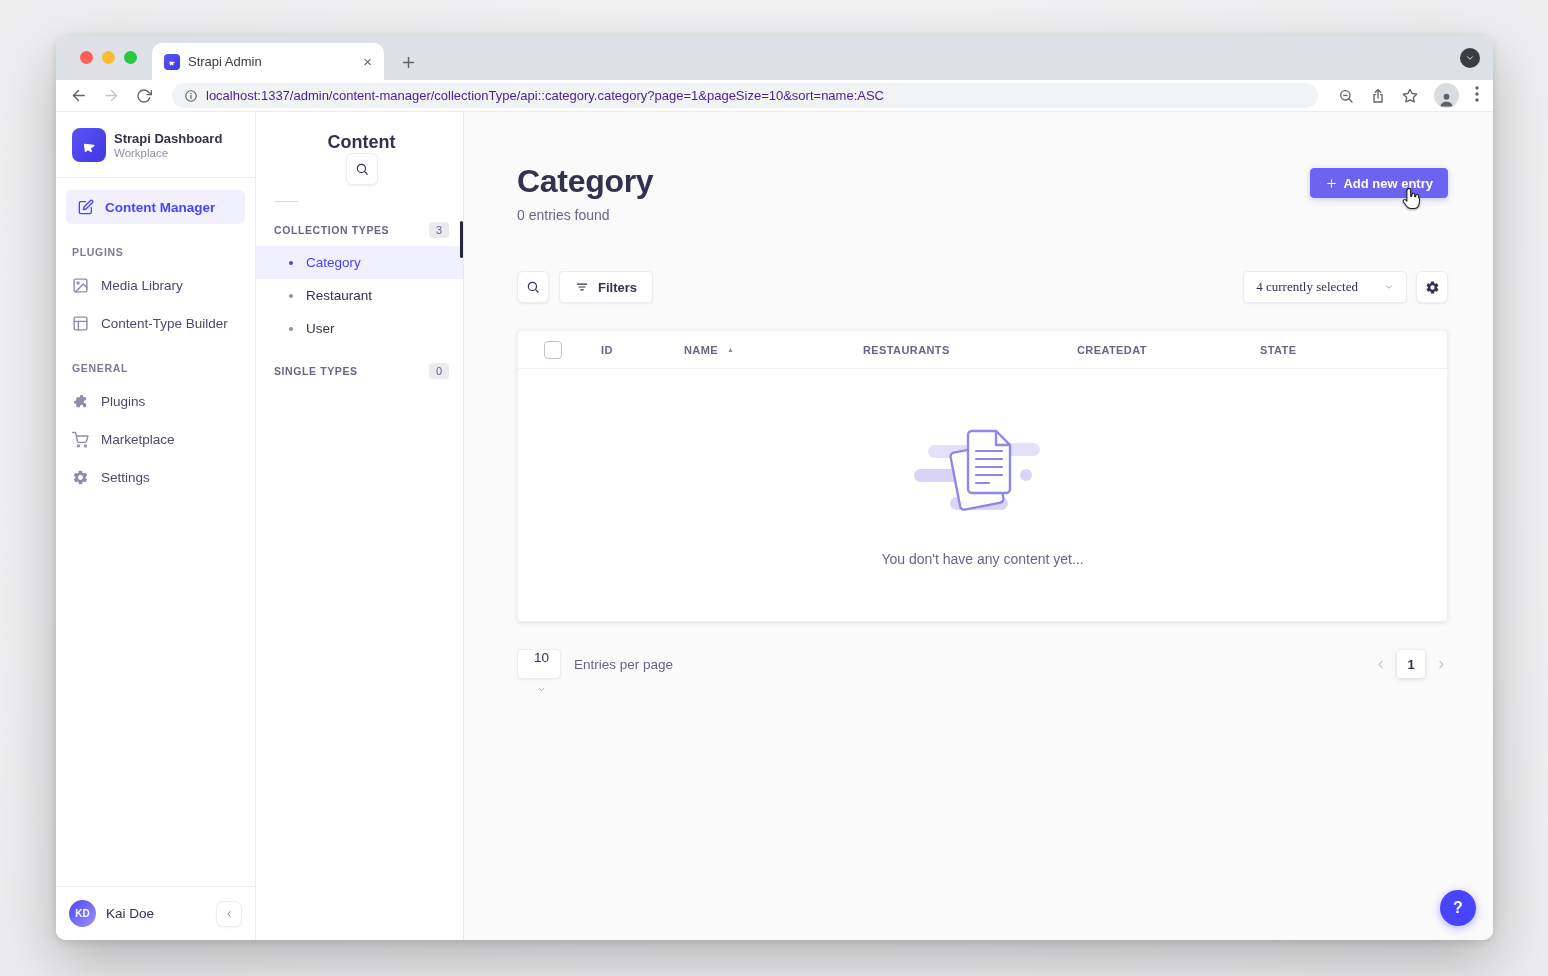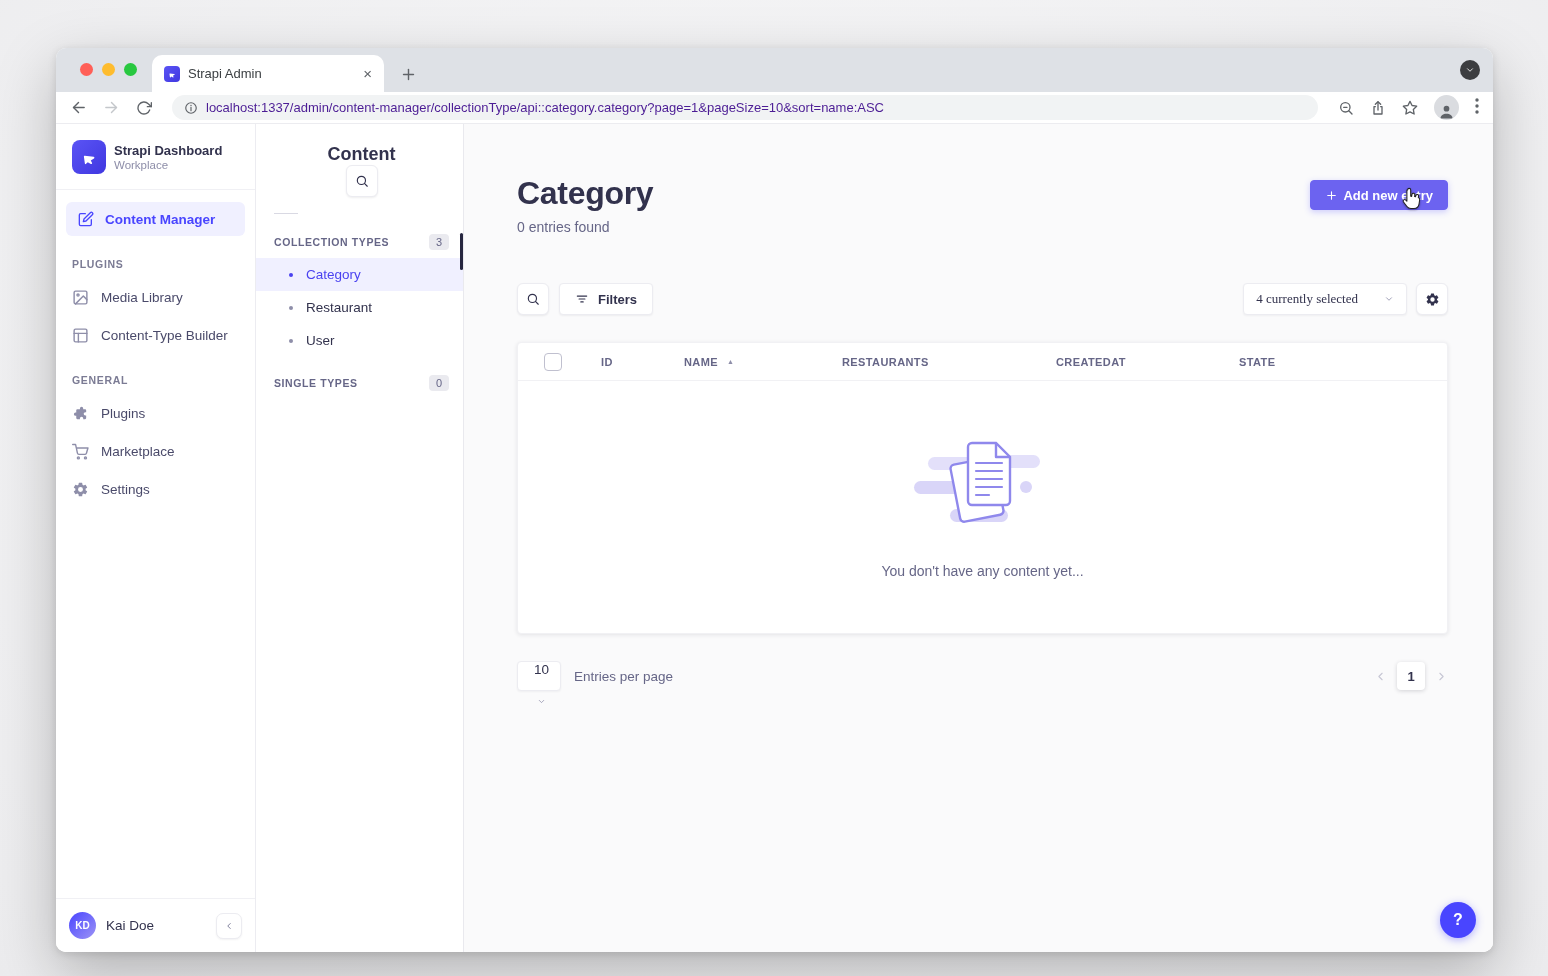--- a/index.html
+++ b/index.html
@@ -5,21 +5,21 @@
   * { margin:0; padding:0; box-sizing:border-box; }
   html,body { width:1548px; height:976px; }
   body {
     font-family:"Liberation Sans", sans-serif;
     background: radial-gradient(ellipse at 50% 40%, #f8f8f9 0%, #ececee 100%);
     position:relative; overflow:hidden;
     -webkit-font-smoothing:antialiased;
   }
   .ic { stroke:currentColor; fill:none; stroke-width:2; stroke-linecap:round; stroke-linejoin:round; display:block; }
   .window {
-    position:absolute; left:56px; top:48px; width:1437px; height:904px;
+    position:absolute; left:56px; top:36px; width:1437px; height:904px;
     border-radius:10px; overflow:hidden; background:#fff;
     box-shadow:0 22px 60px rgba(0,0,0,.25), 0 2px 8px rgba(0,0,0,.12);
     display:flex; flex-direction:column;
   }
   
   .tabbar { flex:0 0 44px; background:#dee1e6; position:relative; display:flex; align-items:flex-end; }
   .traffic { position:absolute; left:24px; top:15px; display:flex; gap:9px; }
   .light { width:13px; height:13px; border-radius:50%; }
   .light.red { background:#ff5f57; } .light.yellow { background:#febc2e; } .light.green { background:#28c840; }
   .tab { margin-left:96px; width:232px; height:37px; background:#fff; border-radius:10px 10px 0 0;
@@ -95,21 +95,21 @@
   .select { height:32px; background:#fff; border:1px solid #ececf1; border-radius:4px; display:flex;
             align-items:center; padding:11px 12px; font-size:13px; color:#32324d; gap:26px;
             box-shadow:0 1px 2px rgba(33,33,52,.05); cursor:pointer;font-family:Liberation Serif, serif; }
   .caret { color:#8e8ea9; }
   .table-card { margin-top:27px; height:292px; background:#fff; border:1px solid #f1f1f4; border-radius:4px;
                 box-shadow:0 1px 4px rgba(33,33,52,.1); display:flex; flex-direction:column; }
   .thead { flex:0 0 38px; display:flex; align-items:center; padding-left:26px; border-bottom:1px solid #f1f1f4; }
   .checkbox { width:18px; height:18px; border:1px solid #c0c0cf; border-radius:4px; background:#fff; cursor:pointer; }
   .th { font-size:11px; font-weight:700; letter-spacing:.4px; color:#666687; display:flex; align-items:center; }
   .th-id { margin-left:39px; width:83px; }
-  .th-name { width:158px; gap:9px; }
+  .th-name { width:179px; gap:9px; }
   .th-rest { width:214px; } .th-created { width:183px; } .th-state { flex:1; }
   .sort-arrow { font-size:7px; color:#8e8ea9; }
   .tbody-empty { flex:1; display:flex; flex-direction:column; align-items:center; justify-content:center; gap:24px; }
   .empty-text { font-size:14px; color:#666687; }
   .pager { margin-top:27px; display:flex; align-items:center; }
   .psize { height:30px; background:#fff; border:1px solid #ececf1; border-radius:4px; display:flex;
            align-items:center; padding:0 11px 0 16px; gap:20px; font-size:13.5px; color:#32324d;
            box-shadow:0 1px 2px rgba(33,33,52,.05); cursor:pointer;flex-direction:column; }
   .psize-label { margin-left:13px; font-size:13.5px; color:#666687; }
   .pager-right { margin-left:auto; display:flex; align-items:center; gap:10px; }

